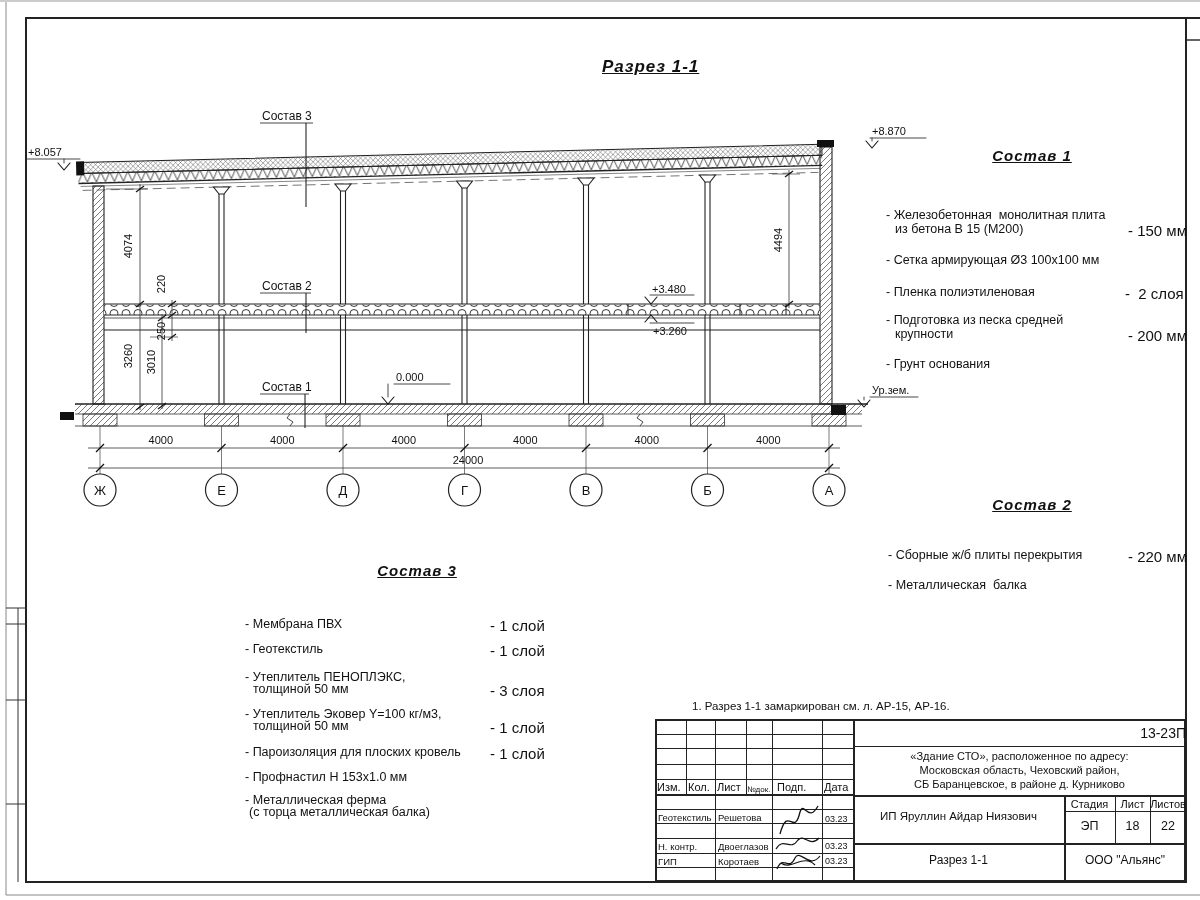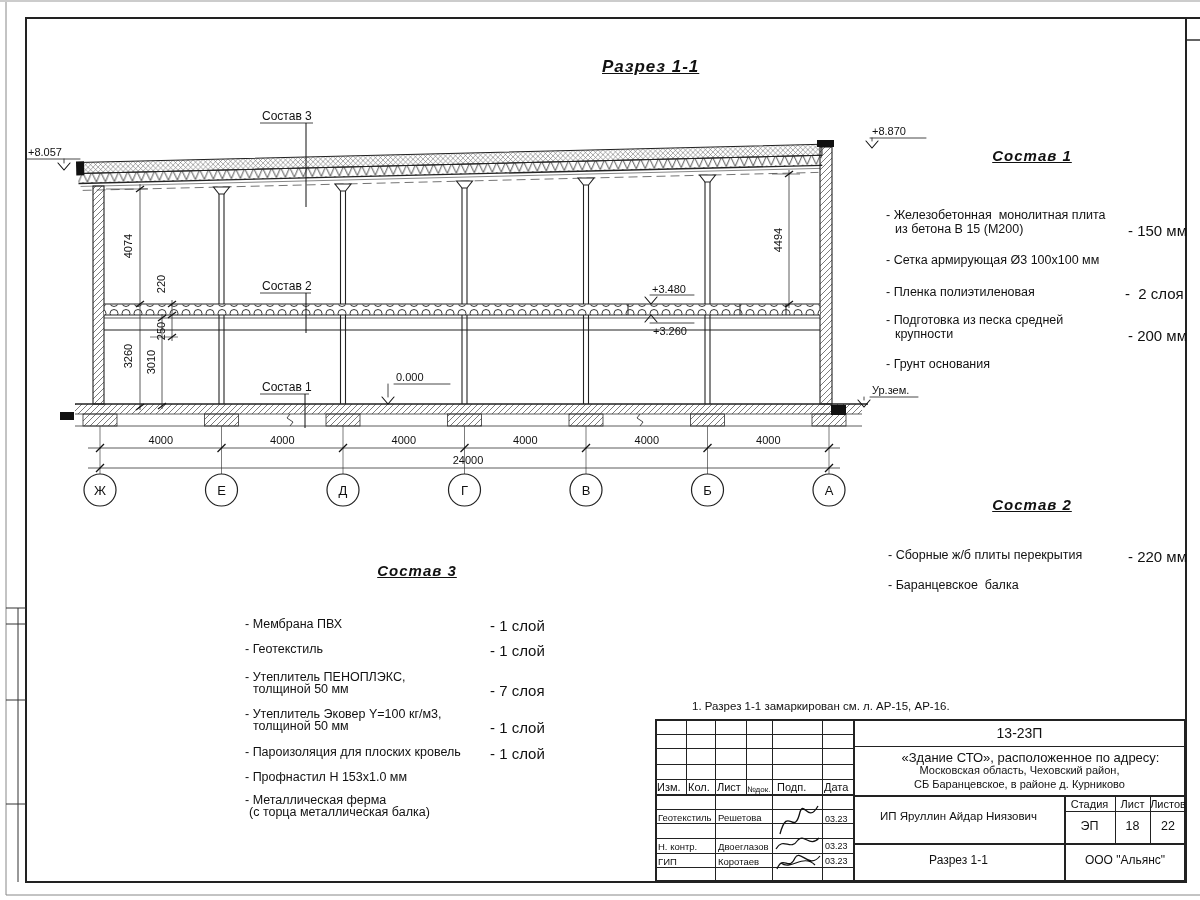--- a/index.html
+++ b/index.html
@@ -293,32 +293,32 @@
   <div class="li" style="left:6px;top:166px;">- Подготовка из песка средней</div>
   <div class="li" style="left:15px;top:180px;">крупности</div>
   <div class="val" style="left:248px;top:180px;">- 200 мм</div>
   <div class="li" style="left:6px;top:210px;">- Грунт основания</div>
 </div>
 
 <div class="ovl" style="left:880px;top:496px;width:304px;height:100px;">
   <div class="list-title" style="top:0;">Состав 2</div>
   <div class="li" style="left:8px;top:52px;">- Сборные ж/б плиты перекрытия</div>
   <div class="val" style="left:248px;top:52px;">- 220 мм</div>
-  <div class="li" style="left:8px;top:82px;">- Баранцевское  балка</div>
+  <div class="li" style="left:8px;top:82px;">- Металлическая  балка</div>
 </div>
 
 <div class="ovl" style="left:245px;top:560px;width:300px;height:270px;">
   <div class="list-title" style="top:2px;margin-left:22px;">Состав 3</div>
   <div class="li" style="left:0px;top:57px;">- Мембрана ПВХ</div>
   <div class="val" style="left:245px;top:57px;">- 1 слой</div>
   <div class="li" style="left:0px;top:82px;">- Геотекстиль</div>
   <div class="val" style="left:245px;top:82px;">- 1 слой</div>
   <div class="li" style="left:0px;top:110px;">- Утеплитель ПЕНОПЛЭКС,</div>
   <div class="li" style="left:8px;top:122px;">толщиной 50 мм</div>
-  <div class="val" style="left:245px;top:122px;">- 7 слоя</div>
+  <div class="val" style="left:245px;top:122px;">- 3 слоя</div>
   <div class="li" style="left:0px;top:147px;">- Утеплитель Эковер Y=100 кг/м3,</div>
   <div class="li" style="left:8px;top:159px;">толщиной 50 мм</div>
   <div class="val" style="left:245px;top:159px;">- 1 слой</div>
   <div class="li" style="left:0px;top:185px;">- Пароизоляция для плоских кровель</div>
   <div class="val" style="left:245px;top:185px;">- 1 слой</div>
   <div class="li" style="left:0px;top:210px;">- Профнастил Н 153х1.0 мм</div>
   <div class="li" style="left:0px;top:233px;">- Металлическая ферма</div>
   <div class="li" style="left:4px;top:245px;">(с торца металлическая балка)</div>
 </div>
 
@@ -381,22 +381,22 @@
     <path d="M6,36 C14,6 20,40 26,14 C30,2 34,26 44,8" fill="none" stroke="#111" stroke-width="1.3"></path>
   </svg>
   <svg class="sig" style="left:118px;top:114px;" width="50" height="22">
     <path d="M3,16 C11,3 17,19 25,7 C31,0 37,15 46,5" fill="none" stroke="#111" stroke-width="1.2"></path>
   </svg>
   <svg class="sig" style="left:118px;top:130px;" width="50" height="26">
     <path d="M4,20 C10,5 16,23 22,9 C27,-1 36,21 47,7 M8,14 C18,22 30,4 42,16" fill="none" stroke="#111" stroke-width="1.2"></path>
   </svg>
 
   
-  <span class="tb-txt tb-c" style="left:198px;top:6px;width:333px;font-size:14px;">13-23П</span>
-  <span class="tb-txt tb-c" style="left:198px;top:31px;width:333px;font-size:13px;padding-left:11px;">«Здание СТО», расположенное по адресу:</span>
+  <span class="tb-txt tb-c" style="left:198px;top:6px;width:333px;font-size:14px;text-align:right;">13-23П</span>
+  <span class="tb-txt tb-c" style="left:198px;top:31px;width:333px;font-size:11px;">«Здание СТО», расположенное по адресу:</span>
   <span class="tb-txt tb-c" style="left:198px;top:45px;width:333px;font-size:11px;">Московская область, Чеховский район,</span>
   <span class="tb-txt tb-c" style="left:198px;top:59px;width:333px;font-size:11px;">СБ Баранцевское, в районе д. Курниково</span>
   <span class="tb-txt tb-c" style="left:198px;top:91px;width:211px;font-size:11.5px;">ИП Яруллин Айдар Ниязович</span>
   <span class="tb-txt tb-c" style="left:409px;top:79px;width:51px;font-size:11px;">Стадия</span>
   <span class="tb-txt tb-c" style="left:460px;top:79px;width:35px;font-size:11px;">Лист</span>
   <span class="tb-txt tb-c" style="left:495px;top:79px;width:36px;font-size:11px;border-radius:6px;">Листов</span>
   <span class="tb-txt tb-c" style="left:409px;top:100px;width:51px;font-size:12.5px;">ЭП</span>
   <span class="tb-txt tb-c" style="left:460px;top:100px;width:35px;font-size:12.5px;">18</span>
   <span class="tb-txt tb-c" style="left:495px;top:100px;width:36px;font-size:12.5px;">22</span>
   <span class="tb-txt tb-c" style="left:198px;top:134px;width:211px;font-size:12px;">Разрез 1-1</span>

